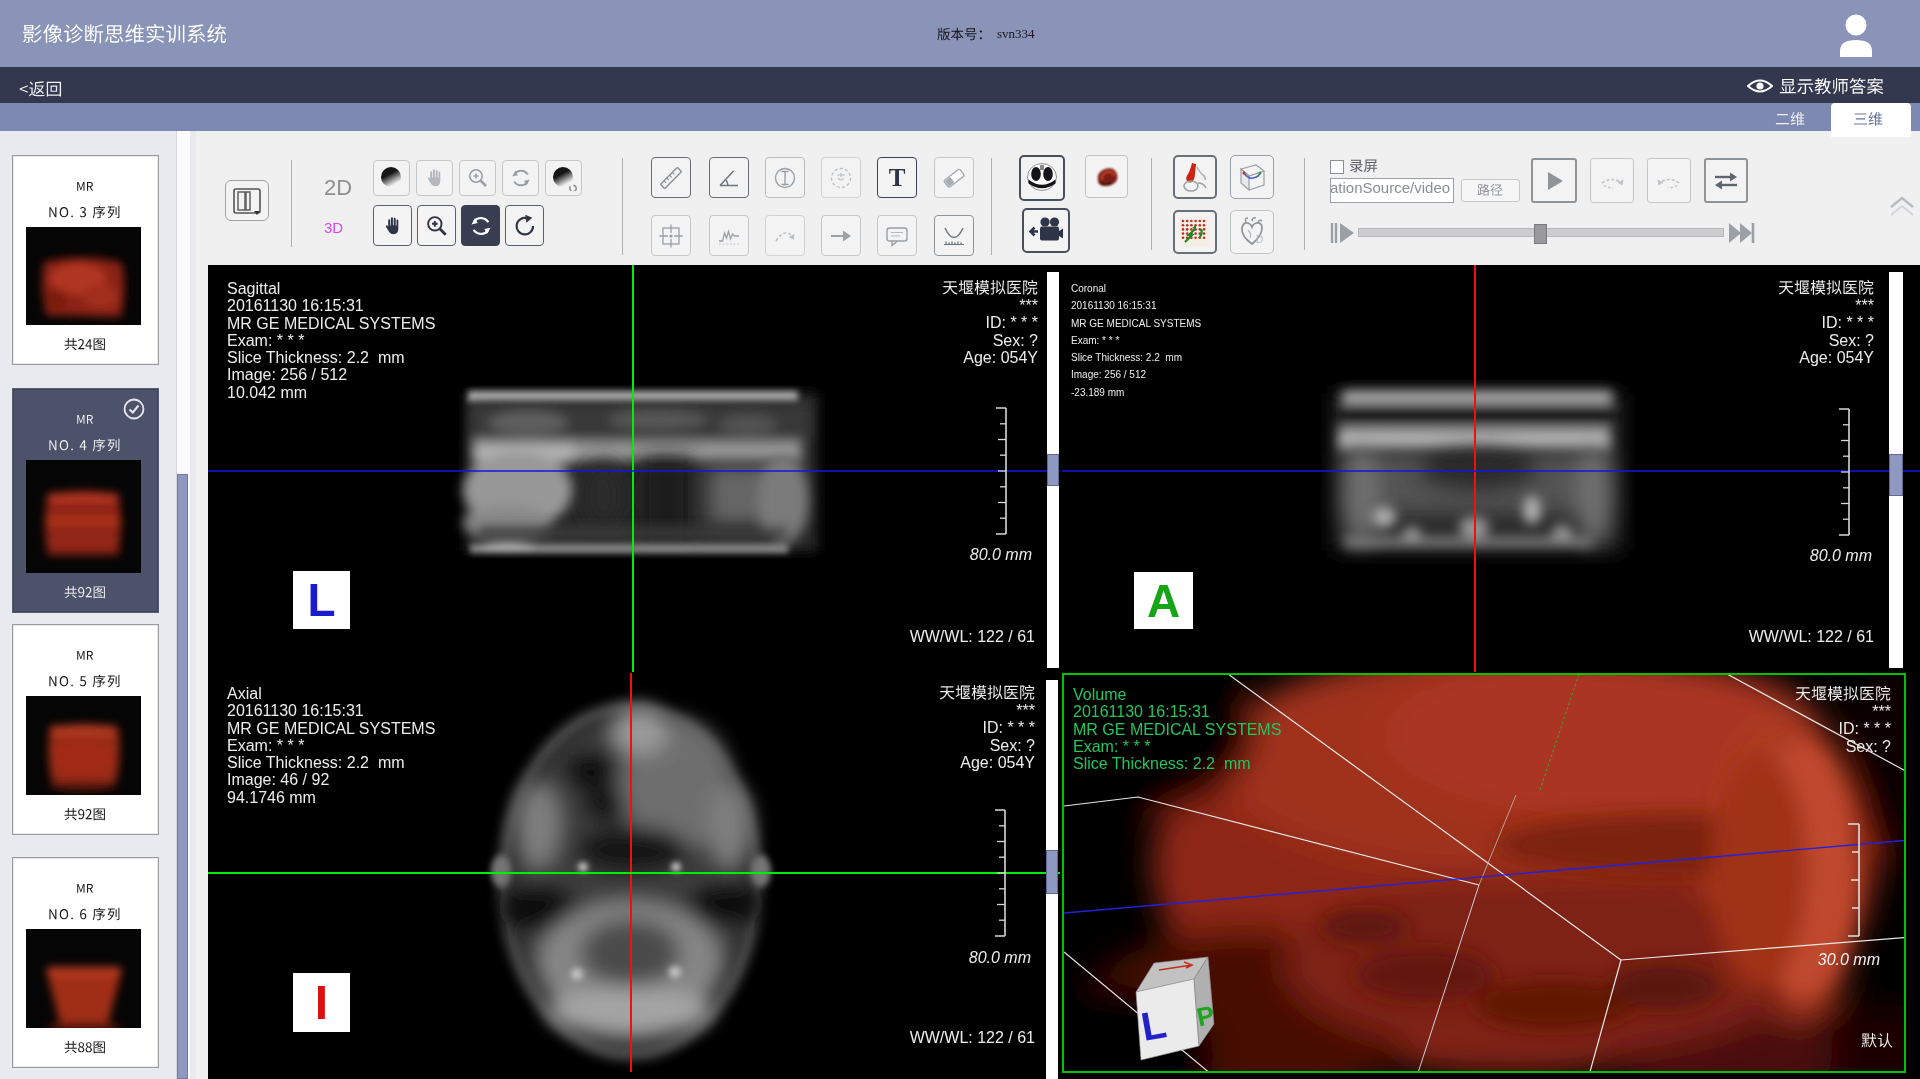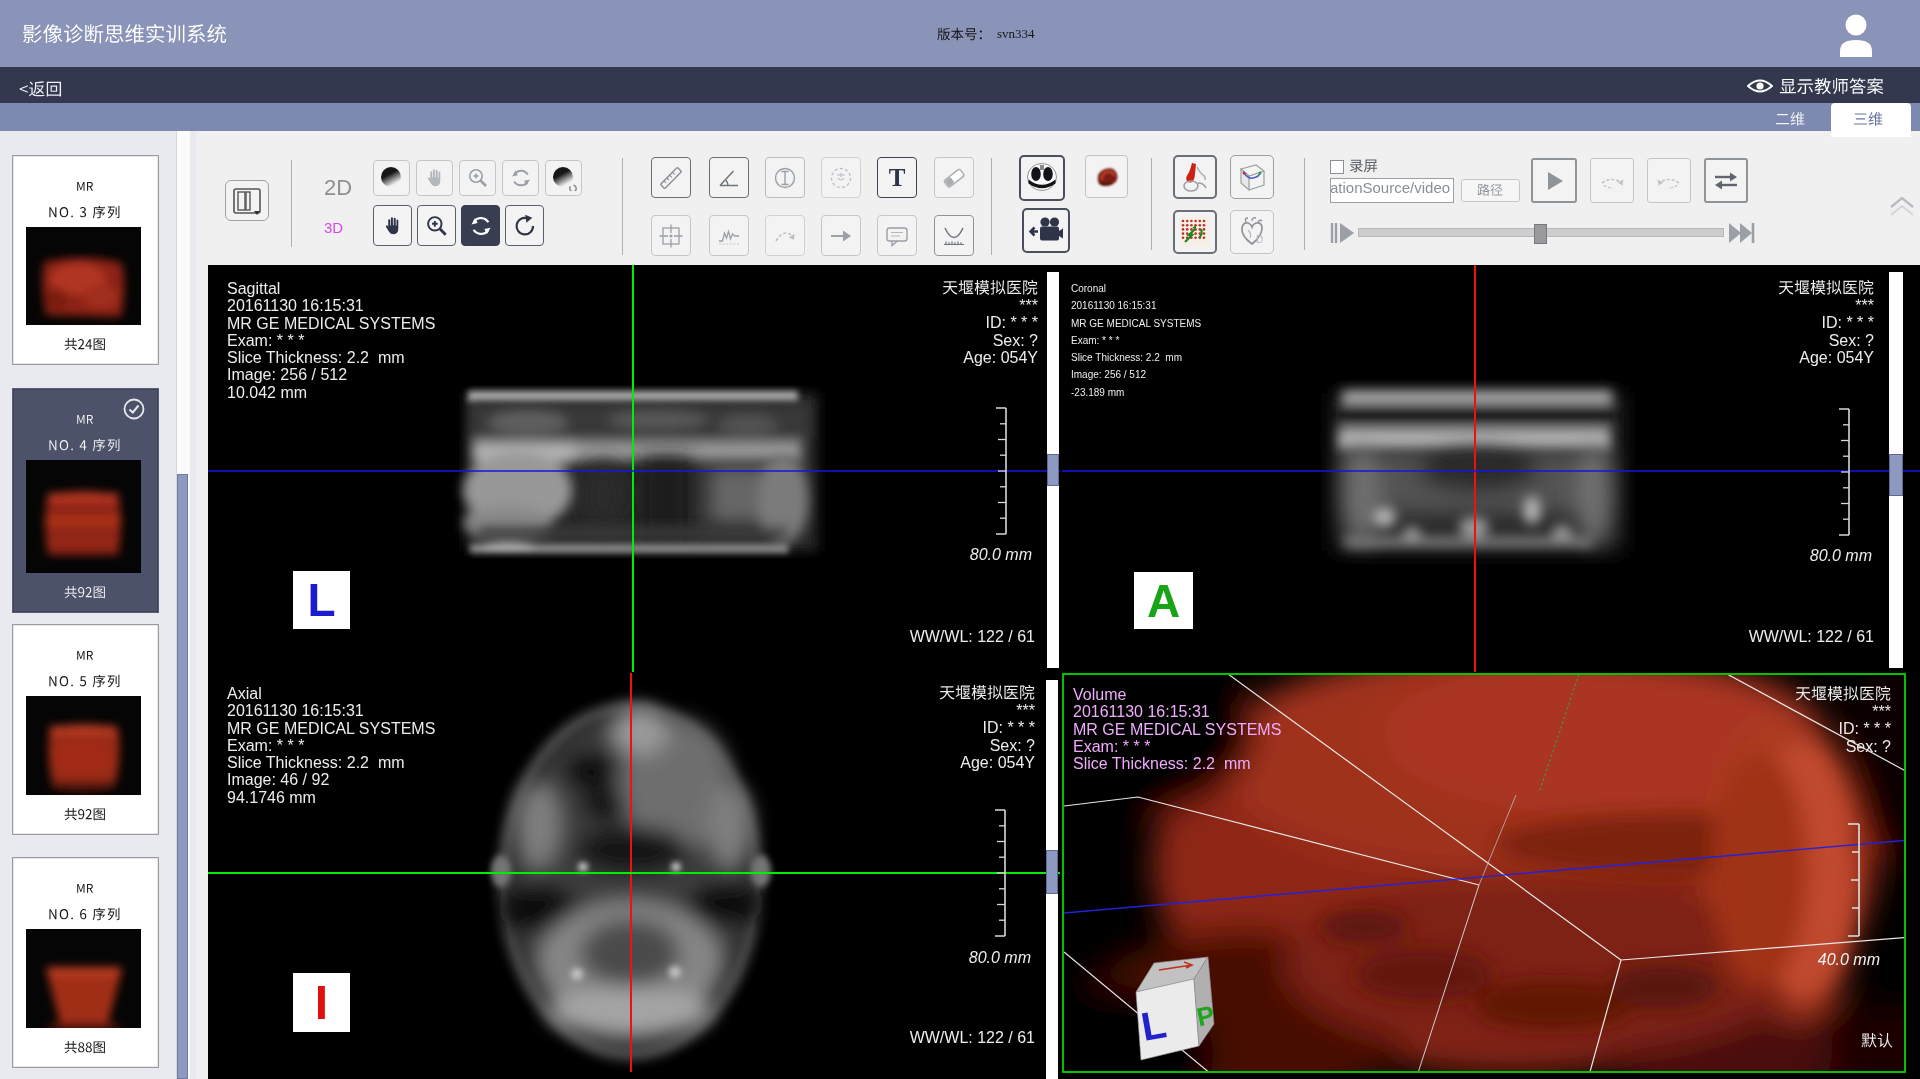--- a/index.html
+++ b/index.html
@@ -659,26 +659,26 @@
     <path d="M0 238 L846 165" fill="none" stroke="#2222dd" stroke-width="1.4"></path>
     <path d="M515 -1 L476 115" fill="none" stroke="#30b030" stroke-width="1" stroke-dasharray="2.5 2.5"></path>
     <path d="M795 149 V261 M795 149 h-11 M795 261 h-11 M795 177 h-7 M795 205 h-8 M795 233 h-7" stroke="#e0e0e0" stroke-width="1.6" fill="none"></path>
     <polygon points="72,317 90,288 144,282 130,304" fill="#c2c2c2" stroke="#8a8a8a" stroke-width="0.6"></polygon>
     <polygon points="72,317 130,304 135,371 77,385" fill="#ebebeb" stroke="#9a9a9a" stroke-width="0.6"></polygon>
     <polygon points="130,304 144,282 150,349 135,371" fill="#b0b0b0" stroke="#8a8a8a" stroke-width="0.6"></polygon>
     <path d="M95 295 L128 290 M120 287 L128 290 L122 293" stroke="#c03020" stroke-width="1.6" fill="none"></path>
     <text x="80" y="366" font-family="Liberation Sans" font-size="40" font-weight="bold" fill="#2222cc" transform="rotate(-10 80 366)">L</text>
     <text x="136" y="352" font-family="Liberation Sans" font-size="26" font-weight="bold" fill="#1da51d" transform="rotate(-12 133 356)">P</text>
   </svg>
-<div style="position:absolute;left:1073px;top:686px;font-size:16px;color:#f0abfc;line-height:17.3px;white-space:pre">Volume<br>20161130 16:15:31<br>MR GE MEDICAL SYSTEMS<br>Exam: * * *<br>Slice Thickness: 2.2  mm</div>
+<div style="position:absolute;left:1073px;top:686px;font-size:16px;color:#22c55e;line-height:17.3px;white-space:pre">Volume<br>20161130 16:15:31<br>MR GE MEDICAL SYSTEMS<br>Exam: * * *<br>Slice Thickness: 2.2  mm</div>
 <svg style="position:absolute;left:1795.0px;top:685.1px" width="96.0" height="18.2" viewBox="0 -14.40 96.00 18.24">
     <use href="#g16" fill="#ececec"></use>
   </svg>
 <div style="position:absolute;right:29px;top:703px;text-align:right;font-size:16px;color:#ececec;line-height:17.3px;white-space:pre">***<br>ID: * * *<br>Sex: ?</div>
-<div style="position:absolute;right:40px;top:951px;text-align:right;font-size:16px;color:#ececec;line-height:17.3px;white-space:pre;font-style:italic;color:#f2f2f2">40.0 mm</div>
+<div style="position:absolute;right:40px;top:951px;text-align:right;font-size:16px;color:#ececec;line-height:17.3px;white-space:pre;font-style:italic;color:#f2f2f2">30.0 mm</div>
 <svg style="position:absolute;left:1861.0px;top:1031.6px" width="32.0" height="18.2" viewBox="0 -14.40 32.00 18.24">
     <use href="#g17" fill="#ececec"></use>
   </svg>
 <svg width="0" height="0" style="position:absolute">
     <defs>
       <path id="g0" d="M17.2 -16.8C16.1 -15.2 13.9 -13.4 12.1 -12.4C12.5 -12.1 13 -11.7 13.2 -11.4C15.2 -12.5 17.3 -14.4 18.7 -16.2ZM17.9 -11.3C16.6 -9.5 14.2 -7.7 12.2 -6.6C12.5 -6.4 13 -5.9 13.2 -5.6C15.4 -6.8 17.8 -8.7 19.3 -10.7ZM18.3 -5.3C16.9 -3 14.2 -0.9 11.5 0.3C11.9 0.6 12.3 1.1 12.6 1.5C15.4 0.1 18.1 -2.2 19.7 -4.8ZM3.8 -6.2H9.7V-4.5H3.8ZM8.5 -2.5C9.3 -1.5 10 -0.2 10.4 0.6L11.6 0C11.2 -0.8 10.4 -2 9.7 -3ZM3.7 -13.2H9.9V-12H3.7ZM3.7 -15.5H9.9V-14.2H3.7ZM2.2 -16.5V-10.9H11.4V-16.5ZM3.2 -2.9C2.7 -1.8 1.9 -0.8 1.1 0C1.5 0.2 2 0.6 2.2 0.8C3.1 0 3.9 -1.3 4.5 -2.5ZM5.5 -10.5C5.7 -10.2 5.9 -9.9 6 -9.6H1.2V-8.3H12.2V-9.6H7.6C7.5 -10 7.2 -10.5 7 -10.9ZM2.4 -7.3V-3.4H6V0C6 0.2 5.9 0.2 5.7 0.2C5.5 0.3 4.8 0.3 3.9 0.2C4.1 0.6 4.3 1.1 4.4 1.5C5.6 1.5 6.3 1.5 6.8 1.3C7.4 1.1 7.5 0.7 7.5 0V-3.4H11.2V-7.3Z M30.5 -14.6H34.2C33.8 -14 33.4 -13.3 32.9 -12.9H29.1C29.6 -13.4 30.1 -14 30.5 -14.6ZM30.5 -17.2C29.6 -15.5 28 -13.3 25.7 -11.7C26.1 -11.5 26.5 -11 26.8 -10.7C27.1 -11 27.5 -11.3 27.8 -11.6V-8.5H31C30 -7.6 28.6 -6.7 26.4 -6.1C26.7 -5.8 27.1 -5.4 27.3 -5.1C29.1 -5.7 30.5 -6.4 31.4 -7.2C31.8 -6.9 32.1 -6.6 32.3 -6.2C30.9 -5 28.4 -3.7 26.4 -3.1C26.7 -2.8 27 -2.4 27.2 -2.1C29 -2.7 31.4 -4 32.9 -5.3C33.1 -4.9 33.3 -4.6 33.4 -4.2C31.8 -2.5 28.7 -0.9 26.2 -0.2C26.5 0.1 26.9 0.6 27.1 0.9C29.3 0.1 31.9 -1.3 33.7 -2.9C33.8 -1.6 33.6 -0.5 33.2 -0.1C32.9 0.3 32.6 0.3 32.2 0.3C31.8 0.3 31.3 0.3 30.8 0.2C31 0.6 31.2 1.2 31.2 1.6C31.7 1.6 32.1 1.6 32.5 1.6C33.2 1.6 33.7 1.5 34.2 0.9C35.1 0.1 35.4 -2.1 34.7 -4.3L35.7 -4.8C36.5 -2.5 37.7 -0.6 39.4 0.5C39.6 0.1 40.1 -0.4 40.4 -0.7C38.8 -1.6 37.5 -3.3 36.9 -5.3C37.7 -5.7 38.5 -6.2 39.1 -6.6L38.1 -7.6C37.1 -6.9 35.6 -6 34.3 -5.3C33.9 -6.3 33.2 -7.2 32.3 -7.9L32.8 -8.5H38.9V-12.9H34.5C35.1 -13.6 35.7 -14.4 36.2 -15.2L35.3 -15.8L35 -15.8H31.3L32 -16.9ZM29.2 -11.7H32.9C32.8 -11.1 32.6 -10.4 32 -9.6H29.2ZM34.1 -11.7H37.5V-9.6H33.6C33.9 -10.4 34.1 -11.1 34.1 -11.7ZM25.9 -17.1C24.8 -14 23 -11 21.1 -9C21.4 -8.6 21.8 -7.8 22 -7.4C22.6 -8.1 23.2 -8.9 23.8 -9.7V1.6H25.2V-12.1C26 -13.5 26.8 -15.1 27.3 -16.7Z M43.7 -15.9C44.8 -15 46.1 -13.7 46.7 -12.9L47.8 -14C47.1 -14.8 45.8 -16 44.7 -16.9ZM54.6 -11.5C53.4 -10.1 51.4 -8.7 49.6 -7.9C49.9 -7.6 50.3 -7.2 50.6 -6.8C52.4 -7.8 54.5 -9.3 55.8 -10.9ZM56.5 -8.6C55.1 -6.6 52.5 -4.8 49.9 -3.8C50.3 -3.5 50.7 -3 50.9 -2.6C53.6 -3.8 56.2 -5.8 57.8 -8.1ZM58.7 -5.7C56.9 -2.6 53.4 -0.7 49.1 0.3C49.4 0.7 49.8 1.3 50 1.6C54.6 0.5 58.1 -1.7 60 -5.1ZM41.9 -10.8V-9.3H45.1V-2.2C45.1 -1.1 44.3 -0.3 43.9 0C44.2 0.2 44.7 0.8 44.9 1.1C45.2 0.7 45.7 0.2 49.3 -2.3C49.2 -2.6 49 -3.2 48.9 -3.6L46.6 -2.1V-10.8ZM54.1 -17.3C53 -14.7 50.6 -12.2 47.8 -10.7C48.1 -10.4 48.6 -9.9 48.8 -9.6C51.1 -10.9 53 -12.7 54.4 -14.8C55.9 -12.8 58.1 -10.9 60 -9.8C60.2 -10.2 60.7 -10.7 61.1 -11C59 -12.1 56.6 -14.1 55.1 -16L55.5 -16.8Z M71.1 -15.8C70.8 -14.8 70.2 -13.2 69.8 -12.2L70.7 -11.8C71.2 -12.8 71.8 -14.2 72.3 -15.5ZM65.4 -15.5C65.8 -14.4 66.2 -12.9 66.3 -11.9L67.4 -12.3C67.3 -13.2 66.9 -14.7 66.4 -15.8ZM68.1 -17.2V-11H65.1V-9.7H67.9C67.2 -7.9 65.9 -5.9 64.8 -4.9C65 -4.6 65.3 -4 65.4 -3.6C66.4 -4.5 67.3 -6 68.1 -7.6V-2.5H69.4V-7.9C70.1 -7 71 -5.7 71.3 -5.1L72.2 -6.2C71.8 -6.7 70 -8.9 69.4 -9.5V-9.7H72.4V-11H69.4V-17.2ZM63.2 -16.5V-0.5H71.9V-1.8H64.6V-16.5ZM73.2 -15.1V-8.6C73.2 -5.5 73 -2.1 71.5 0.8C71.9 1 72.5 1.4 72.7 1.7C74.4 -1.4 74.6 -5 74.6 -8.6V-8.9H77.6V1.7H79V-8.9H81.2V-10.3H74.6V-14.1C76.9 -14.6 79.4 -15.3 81.1 -16.1L79.8 -17.3C78.3 -16.5 75.5 -15.7 73.2 -15.1Z M87.9 -4.9V-0.9C87.9 0.8 88.5 1.2 90.7 1.2C91.1 1.2 94.4 1.2 94.9 1.2C96.7 1.2 97.2 0.5 97.4 -2.3C97 -2.4 96.4 -2.6 96 -2.9C95.9 -0.5 95.7 -0.2 94.7 -0.2C94 -0.2 91.3 -0.2 90.8 -0.2C89.6 -0.2 89.4 -0.3 89.4 -0.9V-4.9ZM89.8 -5.7C91.3 -4.9 93.2 -3.6 94.1 -2.7L95.2 -3.8C94.2 -4.7 92.4 -5.9 90.8 -6.7ZM97.2 -4.7C98.4 -3.1 99.6 -1 100 0.4L101.5 -0.2C101 -1.6 99.8 -3.7 98.6 -5.3ZM85.2 -5.1C84.8 -3.4 84 -1.4 83 -0.1L84.4 0.6C85.4 -0.8 86.1 -2.9 86.6 -4.6ZM85 -16.3V-7.1H99.4V-16.3ZM86.4 -11H91.4V-8.4H86.4ZM92.9 -11H97.8V-8.4H92.9ZM86.4 -14.9H91.4V-12.3H86.4ZM92.9 -14.9H97.8V-12.3H92.9Z M103.4 -1.1 103.7 0.4C105.6 -0.1 108.1 -0.7 110.5 -1.4L110.4 -2.7C107.8 -2.1 105.2 -1.4 103.4 -1.1ZM116 -16.6C116.6 -15.7 117.2 -14.5 117.4 -13.6L118.8 -14.3C118.5 -15 117.9 -16.2 117.3 -17.1ZM103.8 -8.7C104.1 -8.8 104.5 -8.9 107.1 -9.3C106.2 -7.9 105.4 -6.9 105 -6.5C104.4 -5.7 103.9 -5.2 103.4 -5.1C103.6 -4.7 103.9 -4 103.9 -3.7C104.3 -4 105 -4.2 110 -5.2C110 -5.5 110 -6.1 110 -6.4L106 -5.7C107.6 -7.6 109.1 -9.9 110.5 -12.2L109.2 -13C108.8 -12.2 108.4 -11.3 107.9 -10.6L105.2 -10.3C106.4 -12.1 107.6 -14.4 108.5 -16.6L107.1 -17.2C106.3 -14.7 104.9 -12 104.4 -11.3C104 -10.7 103.6 -10.1 103.3 -10.1C103.5 -9.7 103.7 -9 103.8 -8.7ZM116.8 -8.1V-5.5H113.5V-8.1ZM113.7 -17.1C113 -14.7 111.5 -11.8 109.9 -9.9C110.1 -9.5 110.5 -8.9 110.7 -8.5C111.2 -9.1 111.6 -9.7 112 -10.3V1.7H113.5V0.2H122.1V-1.3H118.2V-4.1H121.3V-5.5H118.2V-8.1H121.3V-9.5H118.2V-12.1H121.8V-13.5H113.9C114.4 -14.6 114.8 -15.7 115.2 -16.7ZM116.8 -9.5H113.5V-12.1H116.8ZM116.8 -4.1V-1.3H113.5V-4.1Z M134 -2.2C136.8 -1.2 139.5 0.2 141.1 1.5L142.1 0.3C140.4 -0.9 137.5 -2.3 134.8 -3.3ZM127.9 -11.4C129 -10.8 130.3 -9.7 130.9 -9L131.9 -10.1C131.3 -10.9 129.9 -11.8 128.8 -12.4ZM125.9 -8.2C127 -7.6 128.4 -6.6 129.1 -5.8L130 -7C129.3 -7.7 127.9 -8.7 126.8 -9.2ZM124.8 -14.9V-10.7H126.4V-13.4H140.1V-10.7H141.7V-14.9H134.7C134.4 -15.6 133.8 -16.6 133.3 -17.4L131.8 -16.9C132.2 -16.3 132.6 -15.5 132.8 -14.9ZM124.5 -5.2V-3.9H131.9C130.7 -1.9 128.6 -0.6 124.7 0.2C125 0.6 125.4 1.2 125.5 1.6C130.2 0.5 132.5 -1.3 133.6 -3.9H142.2V-5.2H134.1C134.7 -7.2 134.8 -9.6 134.9 -12.4H133.3C133.2 -9.5 133.1 -7.2 132.5 -5.2Z M156.6 -15.6V-1H158.1V-15.6ZM160.9 -16.7V1.4H162.4V-16.7ZM152.3 -16.6V-9.5C152.3 -5.9 152.1 -2.3 150.1 0.7C150.6 0.9 151.2 1.3 151.6 1.6C153.6 -1.6 153.8 -5.6 153.8 -9.5V-16.6ZM145.5 -15.7C146.7 -14.7 148.3 -13.3 149 -12.4L150 -13.5C149.3 -14.4 147.7 -15.8 146.5 -16.8ZM147.1 1.2V1.2C147.4 0.8 147.9 0.3 151.3 -2.5C151.1 -2.8 150.8 -3.4 150.6 -3.8L148.7 -2.2V-10.8H144.3V-9.3H147.2V-1.9C147.2 -0.9 146.6 -0.2 146.2 0.1C146.5 0.3 146.9 0.9 147.1 1.2Z M169.9 -4.6C168.8 -3.1 167.1 -1.6 165.4 -0.6C165.8 -0.4 166.5 0.1 166.8 0.4C168.3 -0.7 170.2 -2.4 171.4 -4ZM177 -3.9C178.7 -2.6 180.9 -0.7 181.9 0.5L183.2 -0.5C182.1 -1.6 180 -3.4 178.2 -4.7ZM177.6 -9.1C178.1 -8.6 178.7 -8 179.3 -7.4L170.3 -6.8C173.3 -8.4 176.5 -10.2 179.5 -12.5L178.3 -13.5C177.3 -12.7 176.2 -11.9 175.1 -11.1L170 -10.9C171.5 -11.9 173 -13.2 174.4 -14.7C177.1 -14.9 179.6 -15.3 181.5 -15.8L180.5 -17.1C177.1 -16.2 171.2 -15.7 166.2 -15.4C166.4 -15.1 166.5 -14.5 166.6 -14.1C168.4 -14.2 170.3 -14.3 172.2 -14.5C170.9 -13.1 169.4 -11.8 168.8 -11.5C168.2 -11 167.7 -10.7 167.3 -10.7C167.5 -10.3 167.7 -9.6 167.8 -9.3C168.2 -9.5 168.8 -9.6 173 -9.8C171.2 -8.7 169.7 -7.9 169 -7.6C167.8 -6.9 166.8 -6.5 166.2 -6.5C166.4 -6 166.6 -5.3 166.6 -5C167.2 -5.2 168 -5.4 173.7 -5.8V-0.4C173.7 -0.2 173.6 -0.1 173.2 -0.1C172.9 -0.1 171.8 -0.1 170.6 -0.1C170.8 0.3 171.1 1 171.2 1.4C172.7 1.4 173.7 1.4 174.4 1.1C175 0.9 175.2 0.5 175.2 -0.4V-5.9L180.3 -6.3C180.9 -5.6 181.4 -5 181.8 -4.4L183 -5.2C182.1 -6.4 180.4 -8.3 178.8 -9.7Z M198.8 -7.2V-0.7C198.8 0.8 199.2 1.2 200.6 1.2C200.9 1.2 202.1 1.2 202.4 1.2C203.7 1.2 204 0.5 204.1 -2.3C203.7 -2.4 203.1 -2.7 202.8 -3C202.8 -0.5 202.7 -0.1 202.2 -0.1C202 -0.1 201 -0.1 200.8 -0.1C200.4 -0.1 200.3 -0.2 200.3 -0.7V-7.2ZM195 -7.2C194.8 -3.1 194.4 -0.9 191 0.3C191.3 0.6 191.8 1.2 192 1.6C195.7 0.1 196.3 -2.6 196.5 -7.2ZM185.4 -1.1 185.7 0.4C187.6 -0.2 190 -0.9 192.3 -1.7L192 -3C189.5 -2.3 187 -1.5 185.4 -1.1ZM196.7 -16.9C197.1 -16.1 197.6 -14.9 197.8 -14.2H192.8V-12.9H196.5C195.6 -11.6 194.2 -9.7 193.7 -9.2C193.3 -8.9 192.8 -8.7 192.4 -8.6C192.6 -8.3 192.9 -7.5 192.9 -7.1C193.5 -7.4 194.4 -7.5 201.8 -8.2C202.2 -7.6 202.5 -7.1 202.7 -6.7L204 -7.4C203.3 -8.6 202 -10.5 200.9 -12L199.7 -11.3C200.1 -10.7 200.6 -10.1 201 -9.4L195.4 -8.9C196.3 -10 197.5 -11.6 198.4 -12.9H203.9V-14.2H198L199.3 -14.7C199.1 -15.3 198.6 -16.4 198.1 -17.3ZM185.7 -8.7C186 -8.8 186.5 -8.9 189 -9.3C188.1 -8 187.3 -7 186.9 -6.6C186.3 -5.8 185.8 -5.3 185.3 -5.2C185.5 -4.8 185.8 -4.1 185.9 -3.7C186.3 -4 187 -4.2 192.1 -5.3C192 -5.7 192 -6.3 192 -6.7L188.2 -5.9C189.7 -7.7 191.3 -9.9 192.6 -12.1L191.2 -13C190.8 -12.2 190.4 -11.4 189.9 -10.7L187.4 -10.4C188.6 -12.2 189.9 -14.4 190.9 -16.6L189.3 -17.3C188.4 -14.8 186.9 -12.2 186.4 -11.5C185.9 -10.8 185.5 -10.3 185.2 -10.2C185.4 -9.8 185.6 -9 185.7 -8.7Z"></path>
       <path id="g1" d="M1.4 -11.1V-5.7C1.4 -3.7 1.3 -1.2 0.4 0.5C0.6 0.6 1 0.9 1.1 1.1C1.9 -0.3 2.2 -2 2.3 -3.8H4.2V1.1H5.1V-4.7H2.3L2.3 -5.7V-6.7H5.9V-7.6H4.7V-11.4H3.8V-7.6H2.3V-11.1ZM11.5 -6.5C11.2 -4.9 10.7 -3.6 10 -2.5C9.4 -3.7 8.9 -5 8.6 -6.5ZM6.5 -10.4V-5.8C6.5 -3.8 6.4 -1.2 5.4 0.6C5.6 0.7 6 1 6.2 1.1C7.3 -0.8 7.5 -3.5 7.5 -5.8V-6.5H7.8C8.1 -4.7 8.7 -3.1 9.4 -1.7C8.7 -0.8 7.9 -0.1 6.9 0.3C7.2 0.5 7.4 0.9 7.5 1.1C8.5 0.6 9.3 -0 10 -0.9C10.7 -0 11.4 0.6 12.3 1.1C12.5 0.9 12.8 0.5 13 0.3C12.1 -0.1 11.3 -0.8 10.6 -1.7C11.6 -3.1 12.3 -4.9 12.6 -7.3L12 -7.4L11.8 -7.4H7.5V-9.6C9.3 -9.8 11.4 -10 12.8 -10.4L12.2 -11.2C10.8 -10.9 8.5 -10.6 6.5 -10.4Z M19.7 -11.3V-8.5H14.4V-7.5H18.5C17.5 -5.2 15.8 -3 14 -1.9C14.2 -1.7 14.6 -1.3 14.7 -1.1C16.7 -2.4 18.4 -4.8 19.5 -7.5H19.7V-2.5H16.6V-1.4H19.7V1.1H20.8V-1.4H23.9V-2.5H20.8V-7.5H21C22 -4.8 23.7 -2.4 25.7 -1.1C25.9 -1.4 26.3 -1.8 26.5 -2C24.7 -3.1 22.9 -5.2 22 -7.5H26.1V-8.5H20.8V-11.3Z M30.5 -9.9H36.9V-8H30.5ZM29.5 -10.8V-7.2H38V-10.8ZM27.9 -5.9V-5H30.6C30.4 -4.2 30 -3.2 29.7 -2.6H36.8C36.6 -1 36.3 -0.3 36 0C35.8 0.1 35.6 0.1 35.3 0.1C34.9 0.1 33.9 0.1 33 0C33.2 0.3 33.3 0.7 33.3 1C34.3 1.1 35.2 1.1 35.6 1C36.2 1 36.5 0.9 36.8 0.7C37.3 0.2 37.6 -0.8 38 -3C38 -3.2 38 -3.5 38 -3.5H31.3L31.8 -5H39.6V-5.9Z M43.9 -6.6C44.4 -6.6 44.9 -7 44.9 -7.6C44.9 -8.2 44.4 -8.6 43.9 -8.6C43.3 -8.6 42.8 -8.2 42.8 -7.6C42.8 -7 43.3 -6.6 43.9 -6.6ZM43.9 0.1C44.4 0.1 44.9 -0.4 44.9 -1C44.9 -1.6 44.4 -2 43.9 -2C43.3 -2 42.8 -1.6 42.8 -1C42.8 -0.4 43.3 0.1 43.9 0.1Z"></path>
       <path id="g2" d="M8.8 -2.5V-3.8L4.8 -5.3L2.2 -6.3V-6.3L4.8 -7.3L8.8 -8.8V-10.1L0.6 -6.9V-5.7Z M10.7 -13C11.5 -12.2 12.5 -11 13 -10.3L14.1 -11C13.6 -11.7 12.5 -12.9 11.7 -13.7ZM13.7 -7.9H10.2V-6.7H12.4V-1.9C11.7 -1.6 10.8 -1 10 -0.1L10.8 1.1C11.6 0.1 12.4 -0.8 12.9 -0.8C13.3 -0.8 13.9 -0.3 14.6 0.1C15.8 0.7 17.3 0.9 19.4 0.9C21.1 0.9 24.1 0.8 25.4 0.7C25.4 0.3 25.6 -0.3 25.8 -0.6C24.1 -0.4 21.4 -0.3 19.4 -0.3C17.5 -0.3 16 -0.4 14.9 -1C14.3 -1.3 14 -1.6 13.7 -1.8ZM17.6 -7C18.5 -6.3 19.4 -5.5 20.3 -4.7C19.2 -3.7 18 -2.9 16.6 -2.4C16.9 -2.2 17.2 -1.7 17.3 -1.4C18.8 -2 20.1 -2.8 21.3 -3.9C22.3 -3 23.3 -2.1 23.9 -1.4L24.9 -2.3C24.2 -3 23.2 -3.9 22.1 -4.8C23.3 -6.1 24.1 -7.7 24.7 -9.7L23.9 -10L23.7 -9.9H17.2V-12C20 -12.1 23.1 -12.4 25.2 -13L24.2 -14C22.3 -13.5 18.9 -13.2 16 -13V-9.3C16 -7.2 15.8 -4.4 14.1 -2.4C14.5 -2.3 15 -1.9 15.2 -1.6C16.8 -3.6 17.2 -6.5 17.2 -8.8H23.1C22.7 -7.5 22 -6.5 21.2 -5.6C20.3 -6.3 19.3 -7.1 18.5 -7.7Z M32.8 -8.5H36.9V-4.6H32.8ZM31.6 -9.7V-3.5H38.2V-9.7ZM27.8 -13.6V1.3H29.1V0.4H40.7V1.3H42.1V-13.6ZM29.1 -0.8V-12.3H40.7V-0.8Z"></path>
       <path id="g3" d="M4.3 -10H13.2V-8.2H4.3ZM4.3 -12.8H13.2V-11H4.3ZM3 -13.8V-7.1H14.6V-13.8ZM14.4 -5.8C13.8 -4.7 12.7 -3.2 11.9 -2.2L13 -1.7C13.8 -2.6 14.7 -4 15.5 -5.3ZM2.2 -5.2C2.9 -4.1 3.7 -2.5 4.1 -1.6L5.2 -2.2C4.8 -3 3.9 -4.6 3.2 -5.6ZM10 -6.4V-0.7H7.4V-6.4H6.2V-0.7H0.7V0.6H16.8V-0.7H11.3V-6.4Z M21.6 -6.1C20.8 -4.2 19.5 -2.2 18.1 -1C18.4 -0.8 19 -0.4 19.3 -0.2C20.7 -1.5 22.1 -3.6 22.9 -5.8ZM29.5 -5.6C30.7 -3.9 32.1 -1.6 32.5 -0.2L33.8 -0.8C33.3 -2.3 32 -4.5 30.7 -6.1ZM20.1 -13.4V-12.1H32.4V-13.4ZM18.6 -9.2V-7.9H25.6V-0.3C25.6 -0.1 25.5 0 25.1 0C24.8 0.1 23.7 0.1 22.5 0C22.7 0.4 22.9 1 22.9 1.4C24.5 1.4 25.5 1.4 26.1 1.2C26.8 0.9 27 0.5 27 -0.3V-7.9H34V-9.2Z M46 -14.7C45.6 -11.8 44.7 -9 43.3 -7.2L42.7 -7.6L42.4 -7.5H40.6C41 -8 41.4 -8.4 41.7 -8.8H44.2V-10H42.5C43.3 -11.2 44 -12.5 44.6 -13.9L43.4 -14.3C42.8 -12.7 42 -11.3 41.1 -10H40V-11.7H42.2V-12.9H40V-14.7H38.7V-12.9H36.4V-11.7H38.7V-10H35.7V-8.8H40.1C39.7 -8.4 39.3 -7.9 38.9 -7.5H37.2V-6.5H37.6C36.9 -6 36.3 -5.6 35.6 -5.2C35.9 -5 36.3 -4.5 36.5 -4.2C37.6 -4.9 38.6 -5.6 39.5 -6.5H41.4C40.8 -5.9 40.1 -5.3 39.4 -4.9V-3.6L35.7 -3.3L35.8 -2L39.4 -2.4V-0C39.4 0.2 39.4 0.2 39.1 0.2C38.9 0.3 38.1 0.3 37.3 0.2C37.4 0.6 37.6 1.1 37.7 1.4C38.8 1.4 39.5 1.4 40 1.2C40.5 1 40.7 0.7 40.7 0V-2.6L44.3 -3V-4.1L40.7 -3.7V-4.6C41.6 -5.2 42.6 -6.1 43.3 -6.9C43.6 -6.7 44.1 -6.3 44.3 -6.1C44.7 -6.7 45.1 -7.4 45.4 -8.1C45.8 -6.3 46.4 -4.7 47 -3.2C46 -1.8 44.7 -0.6 42.9 0.3C43.1 0.6 43.5 1.1 43.6 1.5C45.4 0.6 46.7 -0.6 47.7 -1.9C48.6 -0.5 49.7 0.6 51 1.4C51.2 1.1 51.6 0.6 52 0.3C50.5 -0.5 49.4 -1.7 48.5 -3.2C49.6 -5.1 50.3 -7.4 50.7 -10.2H51.8V-11.4H46.7C46.9 -12.4 47.2 -13.4 47.4 -14.5ZM46.3 -10.2H49.3C49 -8.1 48.5 -6.2 47.8 -4.6C47.1 -6.3 46.6 -8.2 46.3 -10.2Z M57 -14.7V-7.7C57 -4.6 56.7 -1.7 54.2 0.5C54.5 0.7 55 1.1 55.2 1.4C57.8 -1 58.2 -4.2 58.2 -7.7V-14.7ZM54.2 -12.7V-4.2H55.3V-12.7ZM59.8 -10.4V-1.1H61V-9.2H63.4V1.4H64.6V-9.2H67.2V-2.6C67.2 -2.5 67.1 -2.4 66.9 -2.4C66.8 -2.4 66.2 -2.4 65.5 -2.4C65.7 -2.1 65.9 -1.6 65.9 -1.2C66.8 -1.2 67.5 -1.3 67.9 -1.5C68.3 -1.7 68.4 -2 68.4 -2.6V-10.4H64.6V-12.6H69.1V-13.8H59.2V-12.6H63.4V-10.4Z M78.5 -10.5C77 -8.5 74 -6.7 70.7 -5.6C71 -5.3 71.4 -4.8 71.6 -4.5C72.9 -5 74.1 -5.5 75.2 -6.2V-5.5H82.4V-6.4C83.6 -5.7 84.9 -5.2 86.1 -4.7C86.3 -5.1 86.7 -5.6 87 -5.9C84.2 -6.7 81.1 -8.3 79.4 -9.6L79.7 -10ZM76 -6.7C77 -7.3 77.9 -8 78.7 -8.8C79.5 -8.1 80.6 -7.4 81.9 -6.7ZM73.7 -4.1V1.4H75V0.7H82.6V1.3H83.9V-4.1ZM75 -0.5V-3H82.6V-0.5ZM73.5 -14.8C72.9 -13.1 71.8 -11.4 70.6 -10.4C71 -10.2 71.5 -9.8 71.8 -9.6C72.3 -10.2 73 -11 73.5 -11.9H74.4C74.8 -11.2 75.3 -10.3 75.4 -9.7L76.6 -10.1C76.5 -10.6 76.1 -11.3 75.8 -11.9H78.6V-13.1H74.1C74.4 -13.5 74.6 -14 74.7 -14.4ZM80.4 -14.8C80 -13.4 79.2 -12 78.3 -11.1C78.6 -10.9 79.1 -10.6 79.4 -10.4C79.8 -10.8 80.2 -11.3 80.5 -11.9H81.8C82.3 -11.2 82.8 -10.3 83 -9.7L84.2 -10.2C84.1 -10.7 83.7 -11.3 83.2 -11.9H86.5V-13H81.1C81.3 -13.5 81.5 -14 81.7 -14.5Z M88.4 -4V-2.9H94.5C93 -1.6 90.4 -0.4 88.1 0.1C88.4 0.4 88.7 0.8 88.9 1.2C91.3 0.5 93.9 -0.8 95.5 -2.5V1.4H96.9V-2.6C98.5 -0.9 101.2 0.5 103.7 1.2C103.8 0.9 104.2 0.4 104.5 0.1C102.1 -0.4 99.6 -1.6 98 -2.9H104.1V-4H96.9V-5.5H95.5V-4ZM95 -14.4 95.7 -13.4H88.9V-10.9H90.1V-12.3H102.4V-10.9H103.7V-13.4H97.1C96.8 -13.8 96.5 -14.4 96.1 -14.8ZM99.1 -9.4C98.5 -8.6 97.7 -7.9 96.7 -7.5C95.4 -7.7 94.2 -7.9 92.9 -8.1C93.3 -8.5 93.7 -8.9 94.1 -9.4ZM90.8 -7.5C92.2 -7.3 93.5 -7 94.8 -6.8C93.1 -6.3 91.1 -6.1 88.6 -5.9C88.8 -5.7 89 -5.2 89.1 -4.9C92.3 -5.1 94.9 -5.5 96.9 -6.4C99.1 -5.9 101 -5.3 102.4 -4.8L103.5 -5.7C102.2 -6.2 100.4 -6.7 98.3 -7.1C99.3 -7.7 100 -8.5 100.6 -9.4H104V-10.4H95.1C95.4 -10.9 95.7 -11.3 96 -11.7L94.8 -12.1C94.5 -11.6 94.1 -11 93.6 -10.4H88.6V-9.4H92.7C92.1 -8.7 91.4 -8 90.8 -7.5Z"></path>
       <path id="g4" d="M2.1 -10.5V-9.2H12.9V-10.5ZM0.9 -1.6V-0.3H14.2V-1.6Z M15.7 -0.8 15.9 0.3C17.3 -0.1 19.1 -0.5 20.9 -1L20.8 -1.9C18.9 -1.5 16.9 -1.1 15.7 -0.8ZM24.9 -12.1C25.3 -11.5 25.8 -10.6 25.9 -10L26.9 -10.4C26.7 -11 26.3 -11.9 25.8 -12.5ZM15.9 -6.3C16.1 -6.5 16.5 -6.5 18.3 -6.8C17.7 -5.8 17.1 -5 16.8 -4.7C16.4 -4.2 16 -3.8 15.7 -3.7C15.8 -3.4 16 -3 16 -2.7C16.3 -2.9 16.8 -3.1 20.5 -3.8C20.5 -4 20.5 -4.4 20.5 -4.7L17.6 -4.2C18.7 -5.6 19.9 -7.2 20.8 -8.9L19.9 -9.5C19.6 -8.9 19.3 -8.3 18.9 -7.7L17 -7.5C17.9 -8.8 18.7 -10.5 19.4 -12.1L18.4 -12.6C17.8 -10.8 16.7 -8.8 16.4 -8.3C16.1 -7.8 15.8 -7.4 15.6 -7.4C15.7 -7.1 15.9 -6.6 15.9 -6.3ZM25.5 -5.9V-4H23V-5.9ZM23.2 -12.5C22.7 -10.8 21.6 -8.6 20.4 -7.2C20.6 -7 20.9 -6.5 21 -6.2C21.3 -6.6 21.7 -7.1 22 -7.5V1.2H23V0.1H29.4V-0.9H26.5V-3H28.8V-4H26.5V-5.9H28.8V-7H26.5V-8.9H29.1V-9.9H23.3C23.7 -10.7 24 -11.5 24.3 -12.2ZM25.5 -7H23V-8.9H25.5ZM25.5 -3V-0.9H23V-3Z"></path>

